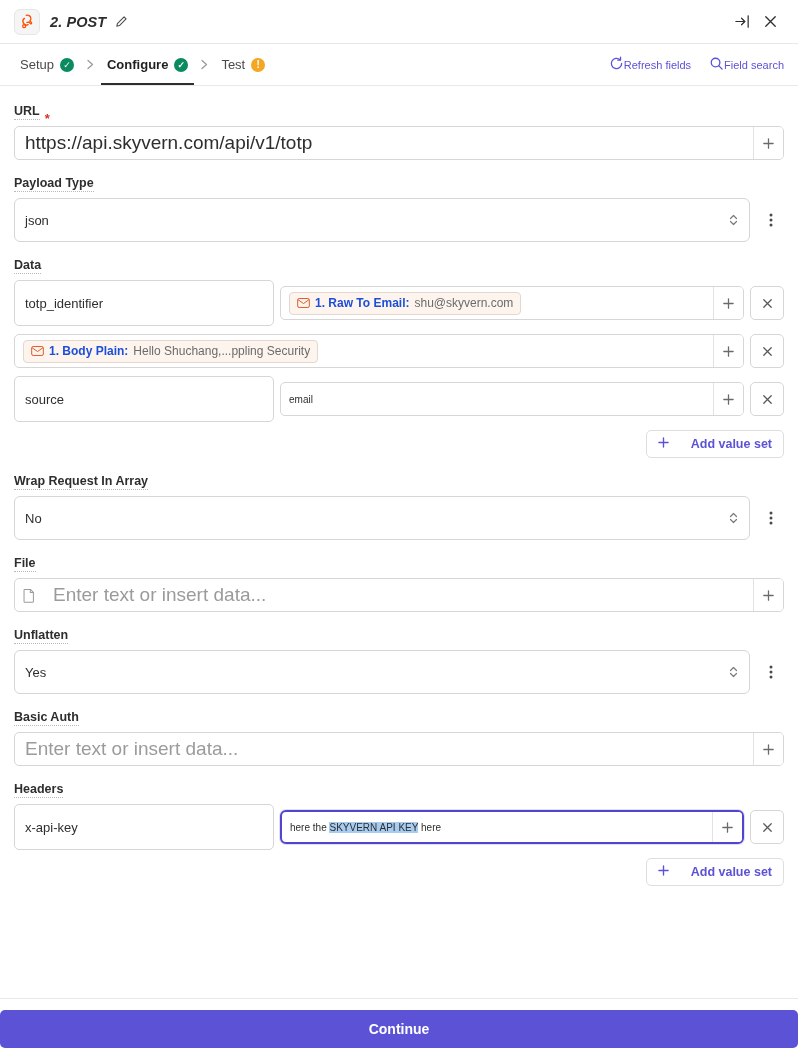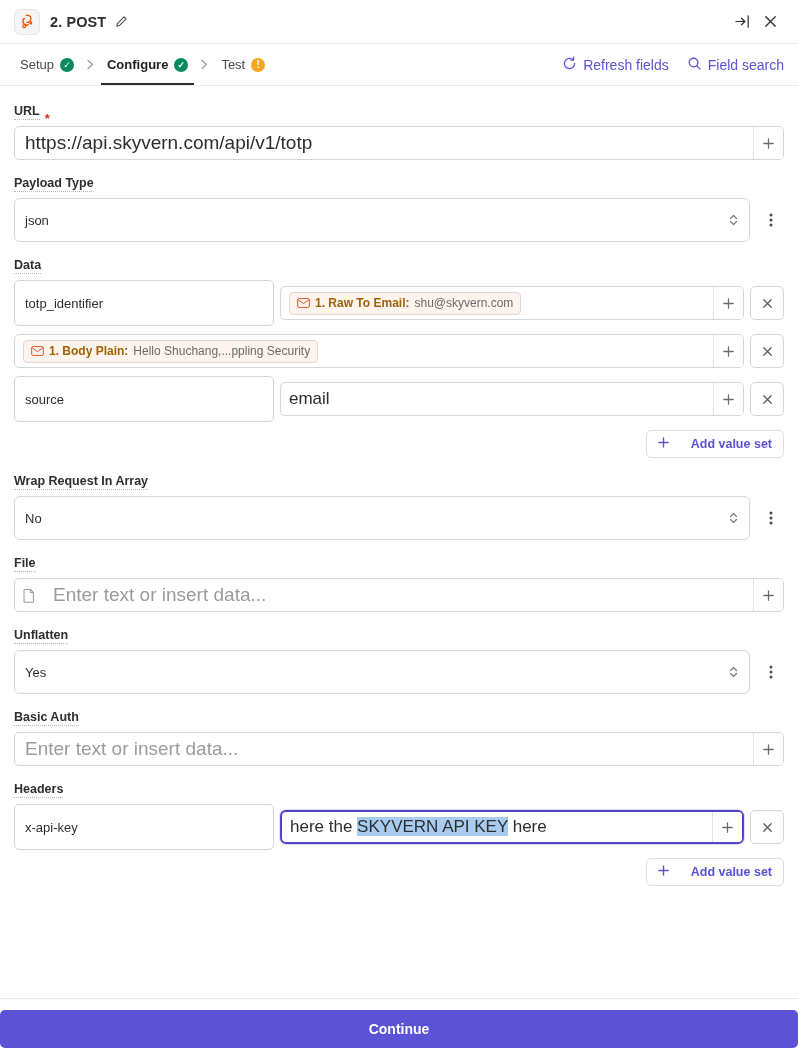--- a/index.html
+++ b/index.html
@@ -22,21 +22,21 @@
     border-bottom: 1px solid #e8e8e8;
     background: #fff;
   }
   .app-icon {
     width: 26px; height: 26px; border-radius: 6px;
     background: #f5f5f5; border: 1px solid #e6e6e6;
     display: flex; align-items: center; justify-content: center;
     margin-right: 10px;
   }
   .app-icon svg { display: block; }
-  .title-text { font-size: 14.5px; font-weight: 700; color: #2d2e2e; letter-spacing: .1px; }
+  .title-text { font-size: 14.5px; font-weight: 700; color: #2d2e2e; letter-spacing: .1px; font-style: italic; }
   .pencil { margin-left: 8px; display: flex; align-items: center; cursor: pointer; }
   .titlebar-spacer { flex: 1 1 auto; }
   .tb-btn { width: 28px; height: 28px; display: flex; align-items: center; justify-content: center; cursor: pointer; border-radius: 5px; }
 
   
   .stepsbar {
     height: 42px; flex: 0 0 42px;
     display: flex; align-items: center;
     padding: 0 14px;
     border-bottom: 1px solid #e8e8e8;
@@ -60,22 +60,22 @@
     background: #0a8a5f; color: #fff; font-size: 9px;
     display: flex; align-items: center; justify-content: center;
   }
   .badge-warn {
     width: 14px; height: 14px; border-radius: 50%;
     background: #f5a623; color: #fff; font-size: 10px; font-weight: 700;
     display: flex; align-items: center; justify-content: center;
   }
   .steps-spacer { flex: 1 1 auto; }
   .tool-link {
-    display: flex; align-items: center; gap: 6px;
-    color: #5c52d6; font-size: 14px; cursor: pointer; margin-left: 18px;
+    display: flex; align-items: center; 
+    color: #5c52d6; font-size: 11px; cursor: pointer; margin-left: 18px;
   }
 
   
   .body {
     flex: 1 1 auto; overflow: hidden;
     padding: 18px 14px 0 14px;
     background: #fff;
   }
   .field-label {
     font-size: 12.5px; font-weight: 700; color: #2d2e2e;
@@ -140,23 +140,23 @@
   .kv-val-inner {
     flex: 1 1 auto; display: flex; align-items: center; gap: 6px;
     padding: 0 8px; overflow: hidden; white-space: nowrap;
   }
   .token {
     display: inline-flex; align-items: center; gap: 5px;
     border: 1px solid #e3d7cf; background: #fdf4ee;
     border-radius: 4px; padding: 2px 7px; height: 23px;
     max-width: 100%; overflow: hidden;
   }
-  .token-label { font-weight: 700; font-size: 12px; color: #a16207; white-space: nowrap; }
+  .token-label { font-weight: 700; font-size: 12px; color: #1d4ed8; white-space: nowrap; }
   .token-value { font-size: 12px; color: #6b6b6b; white-space: nowrap; overflow: hidden; text-overflow: ellipsis; }
-  .plain-val { font-size: 17px; color: #2d2e2e; }
+  .plain-val { font-size: 10px; color: #2d2e2e; }
   .x-btn {
     flex: 0 0 34px; width: 34px; height: 34px;
     border: 1px solid #d6d6d6; border-radius: 5px;
     display: flex; align-items: center; justify-content: center;
     color: #5a5a5a; cursor: pointer; background: #fff;
   }
 
   .addset-row { display: flex; justify-content: flex-end; margin-top: 4px; }
   .addset {
     display: flex; align-items: center; gap: 22px;

